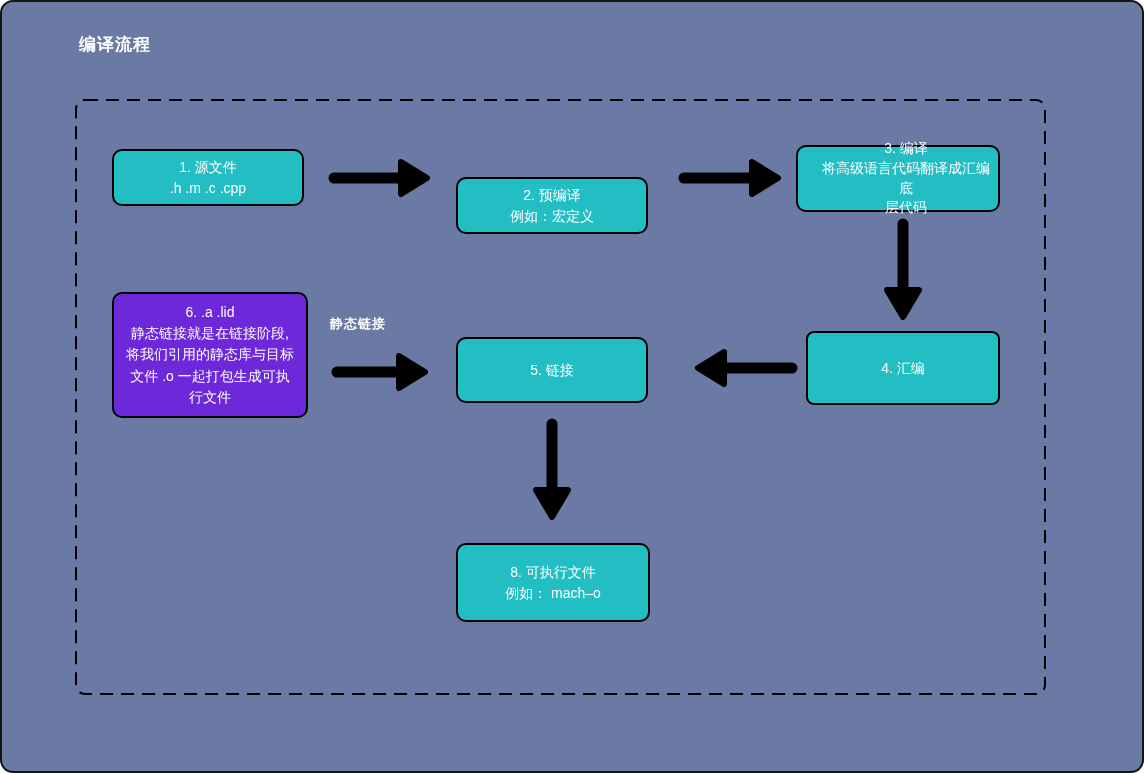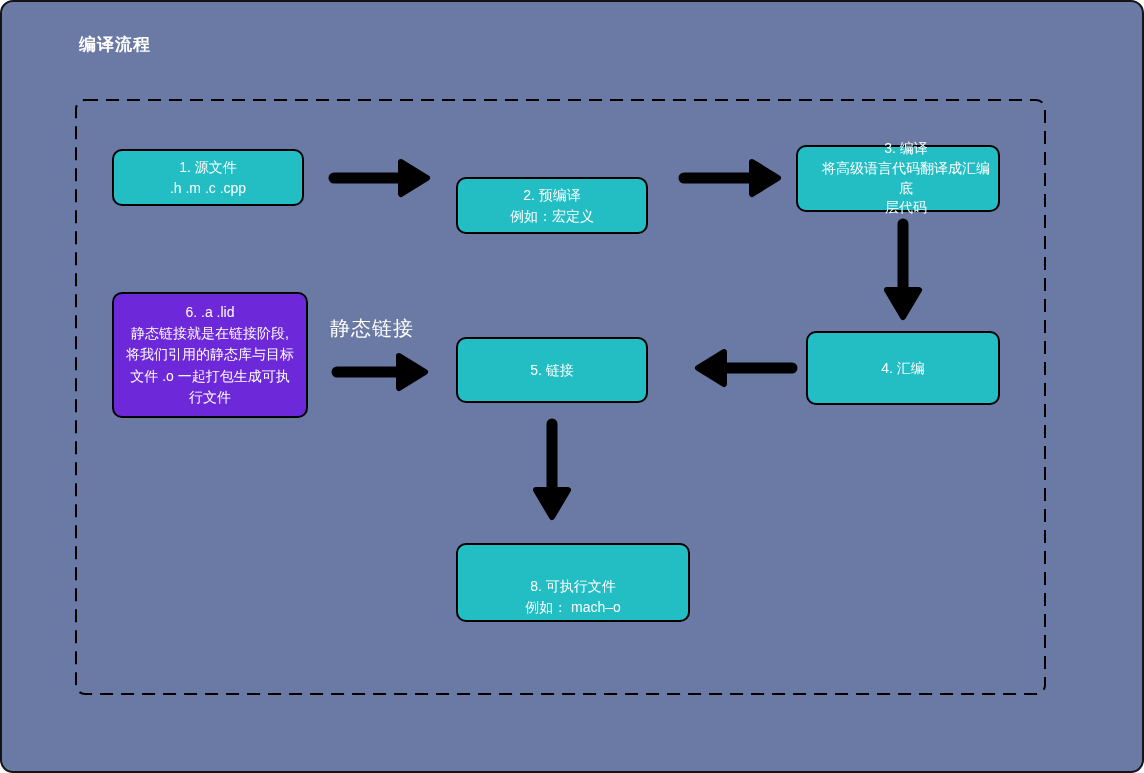--- a/index.html
+++ b/index.html
@@ -47,22 +47,22 @@
     padding: 2px 6px;
   }
   .nline {
     white-space: pre-line;
     line-height: 1.5;
   }
   .edge-label {
     position: absolute;
     left: 330px; top: 315px;
     color: #ffffff;
-    font-size: 20px;
-    font-weight: normal;
+    font-size: 13px;
+    font-weight: bold;
     letter-spacing: 1px;
   }
 </style>
 </head>
 <body>
 
 <div class="stage">
   <div class="frame" style="background: rgb(107, 122, 164);"></div>
 
   <div class="page-title">编译流程</div>
@@ -110,35 +110,35 @@
     <div class="nline">2. 预编译</div>
     <div class="nline">例如：宏定义</div>
   </div>
 
   <div class="node" style="left: 796px; top: 145px; width: 204px; height: 67px; line-height: 1.4; background: rgb(34, 190, 196); border-color: rgb(0, 0, 0); color: rgb(255, 255, 255); padding-left: 22px;">
     <div class="nline" style="line-height:1.4">3. 编译</div>
     <div class="nline" style="line-height:1.4">将高级语言代码翻译成汇编底
 层代码</div>
   </div>
 
-  <div class="node" style="left: 806px; top: 331px; width: 194px; height: 74px; background: rgb(34, 190, 196); border-color: rgb(0, 0, 0); color: rgb(255, 255, 255);">
+  <div class="node" style="left: 806px; top: 331px; width: 194px; height: 74px; background: rgb(34, 190, 196); border-color: rgb(0, 0, 0); color: rgb(255, 255, 255); border-radius: 8px;">
     <div class="nline">4. 汇编</div>
   </div>
 
   <div class="node" style="left: 456px; top: 337px; width: 192px; height: 66px; background: rgb(34, 190, 196); border-color: rgb(0, 0, 0); color: rgb(255, 255, 255);">
     <div class="nline">5. 链接</div>
   </div>
 
   <div class="node" style="left: 112px; top: 292px; width: 196px; height: 126px; background: #6d28d9; border-color: rgb(0, 0, 0); color: rgb(255, 255, 255);">
     <div class="nline" style="line-height:1.52">6. .a .lid</div>
     <div class="nline" style="line-height:1.52">静态链接就是在链接阶段,
 将我们引用的静态库与目标
 文件 .o 一起打包生成可执
 行文件</div>
   </div>
 
-  <div class="node" style="left: 456px; top: 543px; width: 234px; height: 79px; background: rgb(34, 190, 196); border-color: rgb(0, 0, 0); color: rgb(255, 255, 255); justify-content: flex-end;">
+  <div class="node" style="left: 456px; top: 543px; width: 194px; height: 79px; background: rgb(34, 190, 196); border-color: rgb(0, 0, 0); color: rgb(255, 255, 255);">
     <div class="nline">8. 可执行文件</div>
     <div class="nline">例如： mach–o</div>
   </div>
 
   <div class="edge-label">静态链接</div>
 </div>
 
 </body></html>

